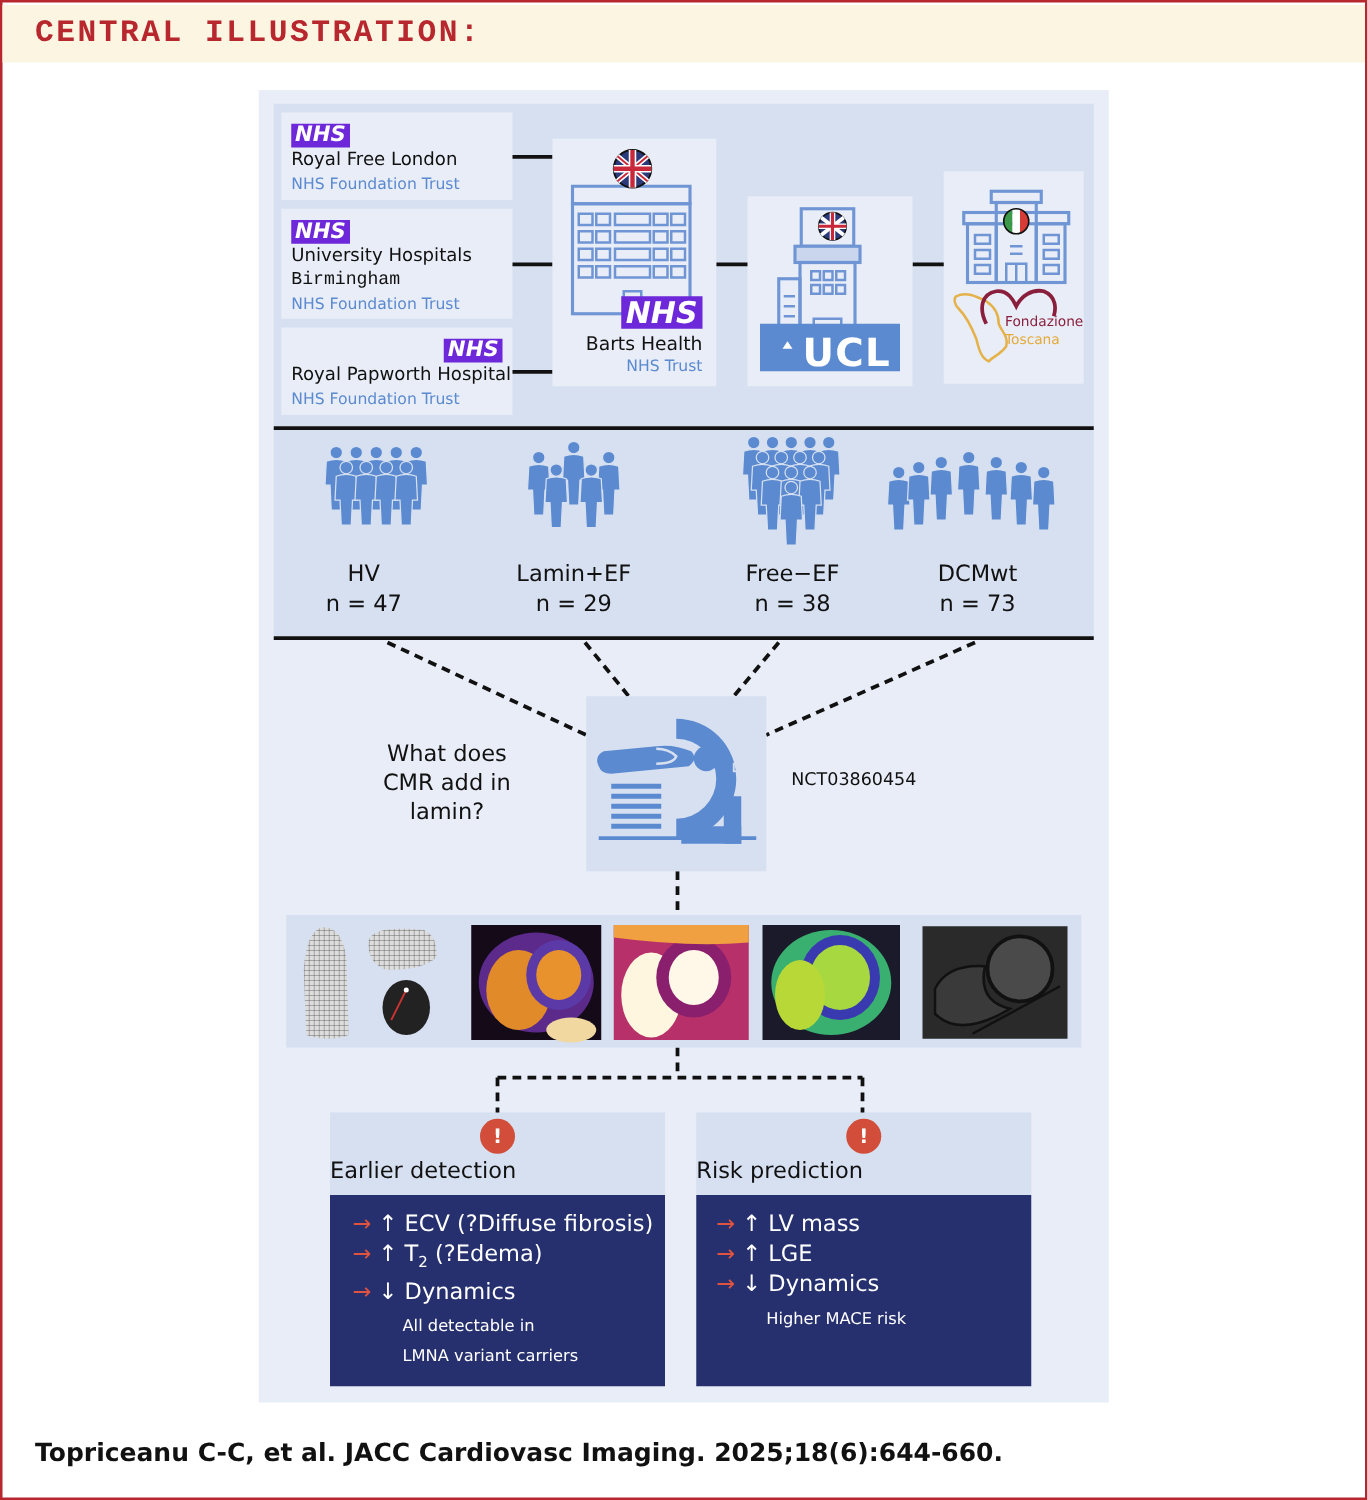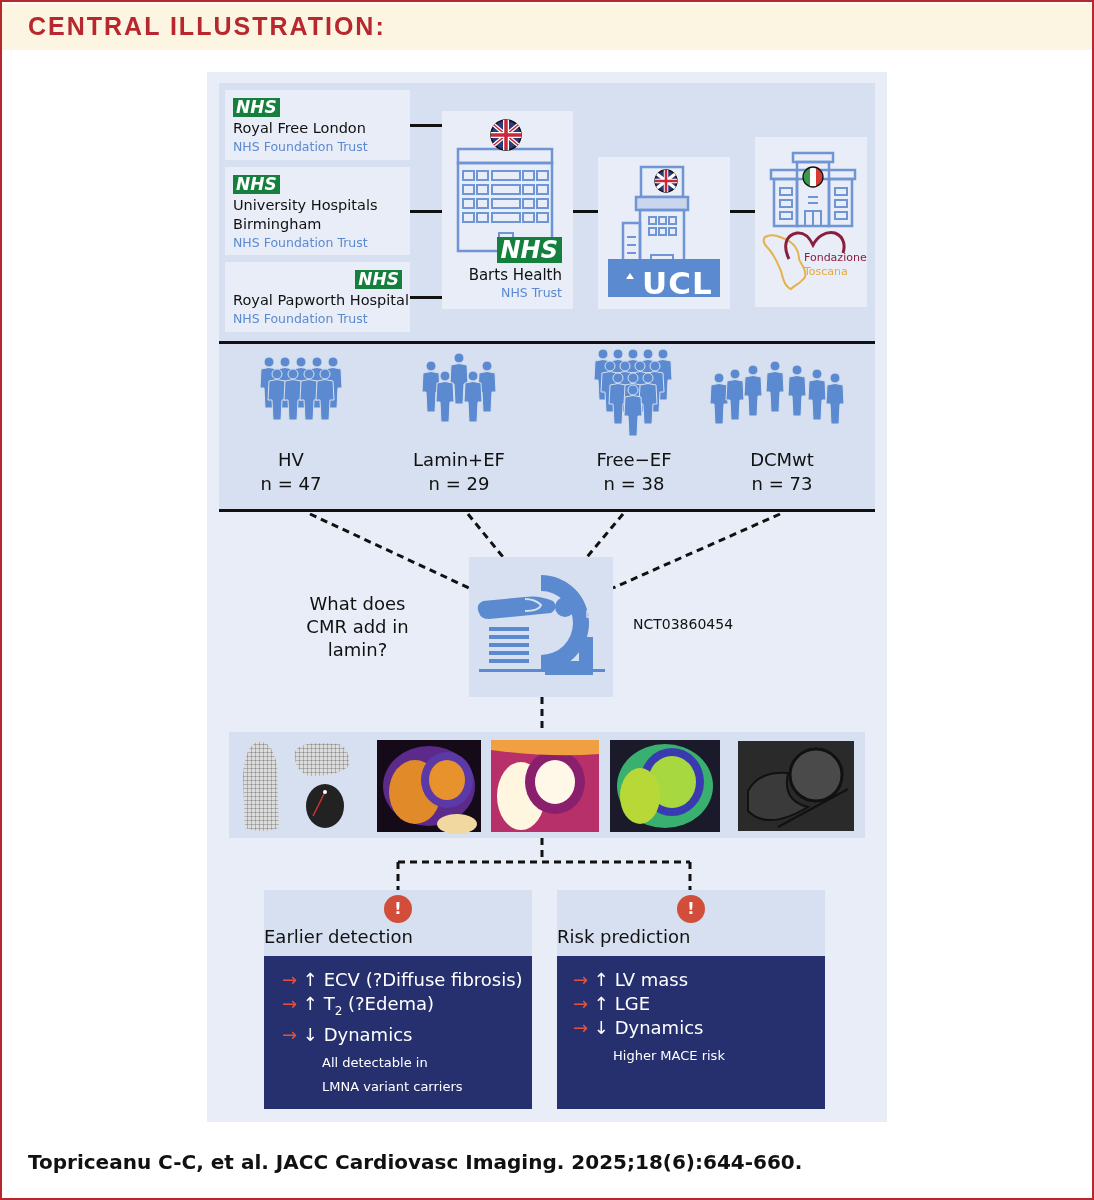--- a/index.html
+++ b/index.html
@@ -1,24 +1,24 @@
 <!DOCTYPE html>
 <html><head>
 <meta charset="utf-8">
 <style>
   html,body{margin:0;padding:0;}
   body{width:1094px;height:1200px;position:relative;background:#fff;font-family:"DejaVu Sans","Liberation Sans",sans-serif;overflow:hidden;}
   .frame{position:absolute;left:0;top:0;width:1090px;height:1196px;border:2px solid #b7272d;box-sizing:border-box;width:1094px;height:1200px;}
   .header{position:absolute;left:2px;top:4px;width:1090px;height:46px;background:#fbf5e2;}
-  .header .t1{position:absolute;left:26px;top:8px;font-family:Liberation Sans, sans-serif;font-weight:bold;font-size:25px;letter-spacing:2px;color:#b7272d;}
+  .header .t1{position:absolute;left:26px;top:8px;font-family:Liberation Mono, monospace;font-weight:bold;font-size:25px;letter-spacing:2px;color:#b7272d;}
   .header .t2{position:absolute;left:440px;top:10px;font-family:"DejaVu Sans",sans-serif;font-weight:bold;font-size:23px;color:#162650;}
   .panel{position:absolute;left:207px;top:72px;width:680px;height:1050px;background:#e8edf7;}
   .top-band{position:absolute;left:219px;top:83px;width:656px;height:258px;background:#d6e0f0;}
   .card{position:absolute;background:#e8edf7;}
-  .nhs{display:inline-block;background:#15803d;color:#fff;font-style:italic;font-weight:bold;font-size:17px;padding:0 3px;line-height:19px;font-family:"DejaVu Sans",sans-serif;}
+  .nhs{display:inline-block;background:#6d28d9;color:#fff;font-style:italic;font-weight:bold;font-size:17px;padding:0 3px;line-height:19px;font-family:"DejaVu Sans",sans-serif;}
   .nhs.big{font-size:24px;line-height:26px;padding:0 4px;}
   .org{font-size:14.5px;color:#111;line-height:19px;}
   .sub{font-size:12.5px;color:#5b8ad0;line-height:17px;}
   .hline{position:absolute;height:3px;background:#111;}
   .divider{position:absolute;left:219px;width:656px;height:3px;background:#111;}
   .groups{position:absolute;left:219px;top:344px;width:656px;height:165px;background:#d6e0f0;}
   .grp-label{position:absolute;width:130px;text-align:center;font-size:18px;color:#111;line-height:24px;}
   .cmr-box{position:absolute;left:469px;top:557px;width:144px;height:140px;background:#d6e0f0;}
   .q-text{position:absolute;left:290px;top:592px;width:135px;text-align:center;font-size:18px;line-height:23px;color:#111;}
   .nct{position:absolute;left:633px;top:616px;font-size:14px;color:#111;}
@@ -47,21 +47,21 @@
 <div class="top-band"></div>
 
 <div class="card" style="left:225px;top:90px;width:185px;height:70px;">
   <div style="position:absolute;left:8px;top:8px;"><span class="nhs">NHS</span></div>
   <div class="org" style="position:absolute;left:8px;top:29px;">Royal Free London</div>
   <div class="sub" style="position:absolute;left:8px;top:48px;">NHS Foundation Trust</div>
 </div>
 <div class="card" style="left:225px;top:167px;width:185px;height:88px;">
   <div style="position:absolute;left:8px;top:8px;"><span class="nhs">NHS</span></div>
   <div class="org" style="position:absolute;left:8px;top:29px;">University Hospitals</div>
-  <div class="org" style="position:absolute;left:8px;top:48px;">Birmingham</div>
+  <div class="org" style="position:absolute;left:8px;top:48px;font-family:Liberation Mono, monospace;">Birmingham</div>
   <div class="sub" style="position:absolute;left:8px;top:67px;">NHS Foundation Trust</div>
 </div>
 <div class="card" style="left:225px;top:262px;width:185px;height:70px;">
   <div style="position:absolute;right:8px;top:8px;"><span class="nhs">NHS</span></div>
   <div class="org" style="position:absolute;left:8px;top:29px;">Royal Papworth Hospital</div>
   <div class="sub" style="position:absolute;left:8px;top:48px;">NHS Foundation Trust</div>
 </div>
 
 <div class="hline" style="left:410px;top:124px;width:32px;"></div>
 <div class="hline" style="left:410px;top:210px;width:32px;"></div>

